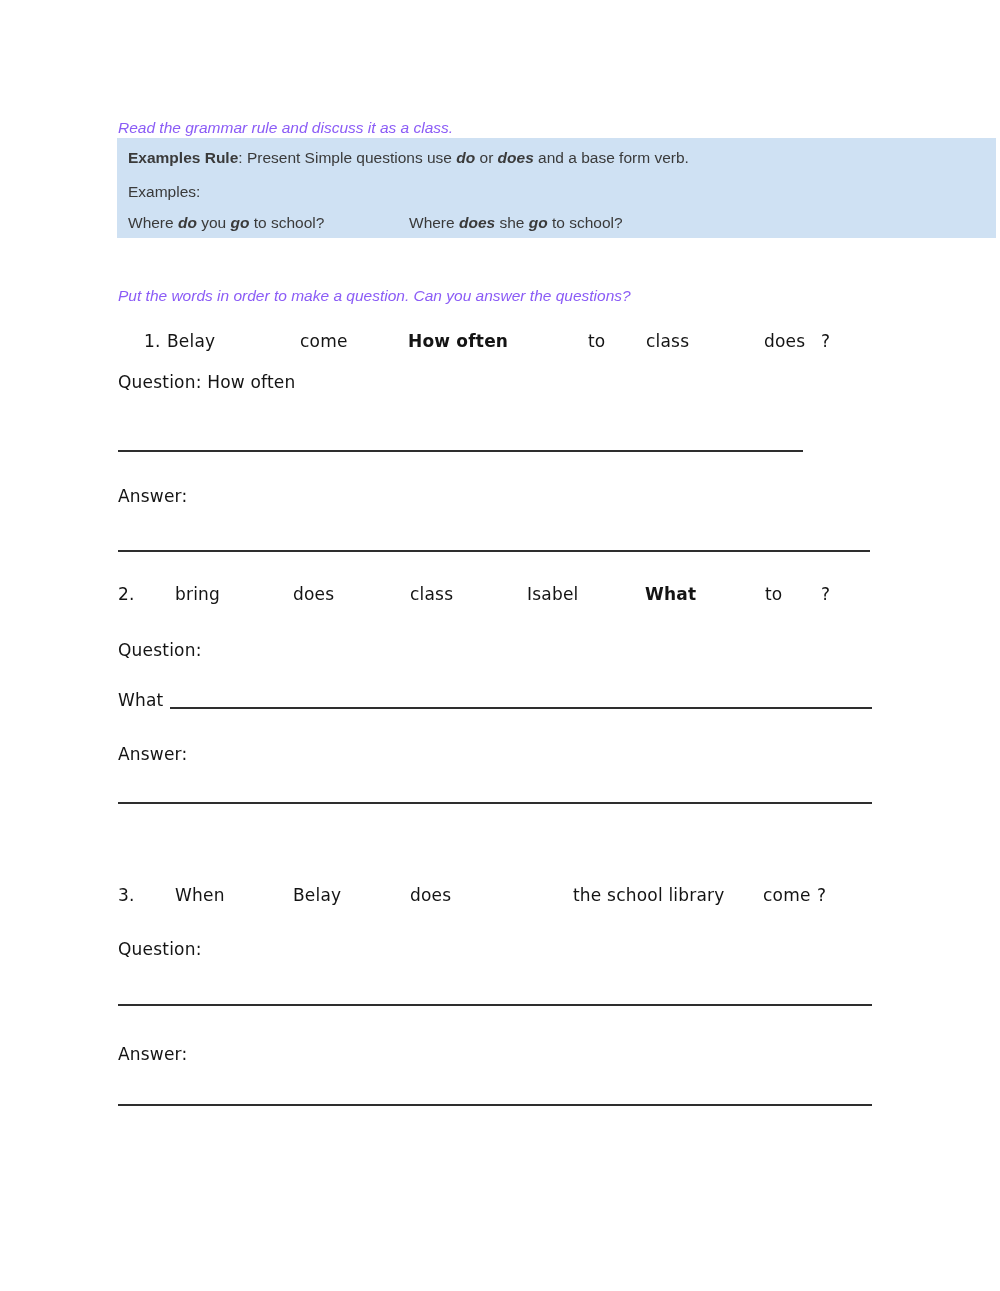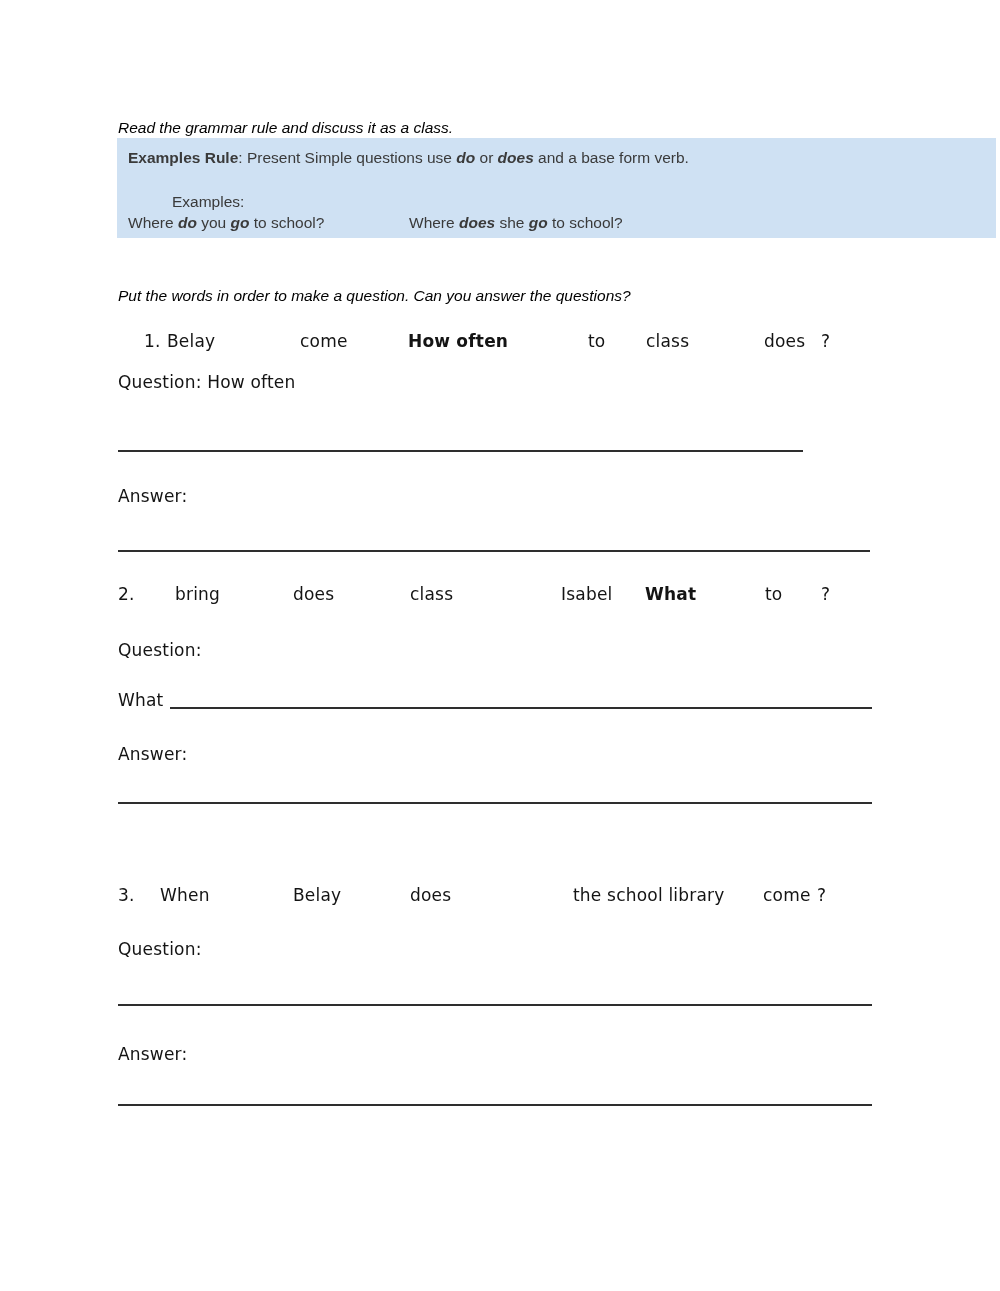--- a/index.html
+++ b/index.html
@@ -1,25 +1,25 @@
 <!DOCTYPE html>
 <html><head>
 <meta charset="utf-8">
 <style>
   html,body{margin:0;padding:0;background:#fff;}
   .sheet{position:relative;width:1000px;height:1291px;background:#ffffff;overflow:hidden;
          font-family:"DejaVu Sans",sans-serif;color:#1f1f1f;}
   .abs{position:absolute;}
   
-  .instr{font-family:"Liberation Sans",sans-serif;font-style:italic;font-size:15.5px;color:#000000;}
+  .instr{font-family:"Liberation Sans",sans-serif;font-style:italic;font-size:15.5px;color:#8b5cf6;}
   
   .grammar-box{left:117px;top:138px;width:879px;height:100px;background:#cfe1f3;}
   .gb-text{font-family:"Liberation Sans",sans-serif;font-size:15.5px;color:#3a3a3a;}
   .gb-rule{position:absolute;left:11px;top:11px;}
-  .gb-examples-label{position:absolute;left:11px;top:55px;margin-left:44px;}
+  .gb-examples-label{position:absolute;left:11px;top:45px;}
   .gb-ex1{position:absolute;left:11px;top:76px;}
   .gb-ex2{position:absolute;left:292px;top:76px;}
   .b{font-weight:bold;}
   .bi{font-weight:bold;font-style:italic;}
   
   .comic{font-size:17px;letter-spacing:0.2px;color:#141414;}
   .word-row{left:0;top:0;width:1000px;height:26px;}
   .word-row span{position:absolute;white-space:nowrap;}
   
   .blank{border-bottom:2px solid #2e2e2e;height:0;}
@@ -59,34 +59,34 @@
   <div class="abs comic" style="left:118px;top:372px;">Question: How often</div>
   <div class="abs blank" style="left:118px;top:450px;width:685px;"></div>
   <div class="abs comic" style="left:118px;top:486px;">Answer:</div>
   <div class="abs blank" style="left:118px;top:550px;width:752px;"></div>
 
   <div class="abs word-row comic" style="top:584px;">
     <span style="left:118px;">2.</span>
     <span style="left:175px;">bring</span>
     <span style="left:293px;">does</span>
     <span style="left:410px;">class</span>
-    <span style="left:527px;margin-left:34px;">Isabel</span>
+    <span style="left:527px;">Isabel</span>
     <span style="left:645px;" class="b">What</span>
     <span style="left:765px;">to</span>
     <span style="left:821px;">?</span>
   </div>
   <div class="abs comic" style="left:118px;top:640px;">Question:</div>
   <div class="abs comic" style="left:118px;top:690px;">What</div>
   <div class="abs blank" style="left:170px;top:707px;width:702px;"></div>
   <div class="abs comic" style="left:118px;top:744px;">Answer:</div>
   <div class="abs blank" style="left:118px;top:802px;width:754px;"></div>
 
   <div class="abs word-row comic" style="top:885px;">
     <span style="left:118px;">3.</span>
-    <span style="left:160px;text-align:right;">When</span>
+    <span style="left:175px;text-align:right;">When</span>
     <span style="left:293px;">Belay</span>
     <span style="left:410px;">does</span>
     <span style="left:545px;margin-left:28px;">the school library</span>
     <span style="left:763px;">come</span>
     <span style="left:817px;">?</span>
   </div>
   <div class="abs comic" style="left:118px;top:939px;">Question:</div>
   <div class="abs blank" style="left:118px;top:1004px;width:754px;"></div>
   <div class="abs comic" style="left:118px;top:1044px;">Answer:</div>
   <div class="abs blank" style="left:118px;top:1104px;width:754px;"></div>

